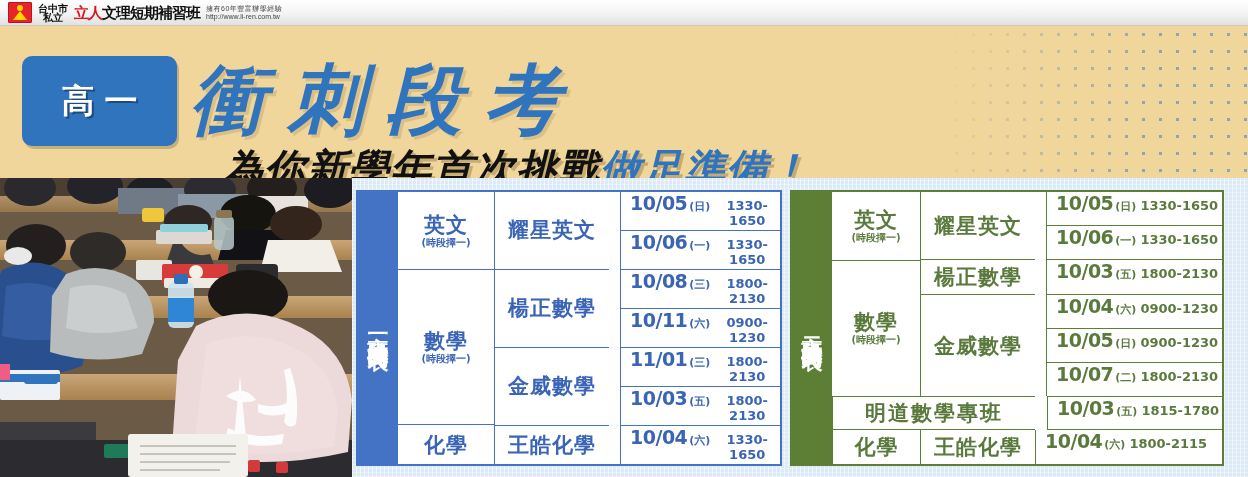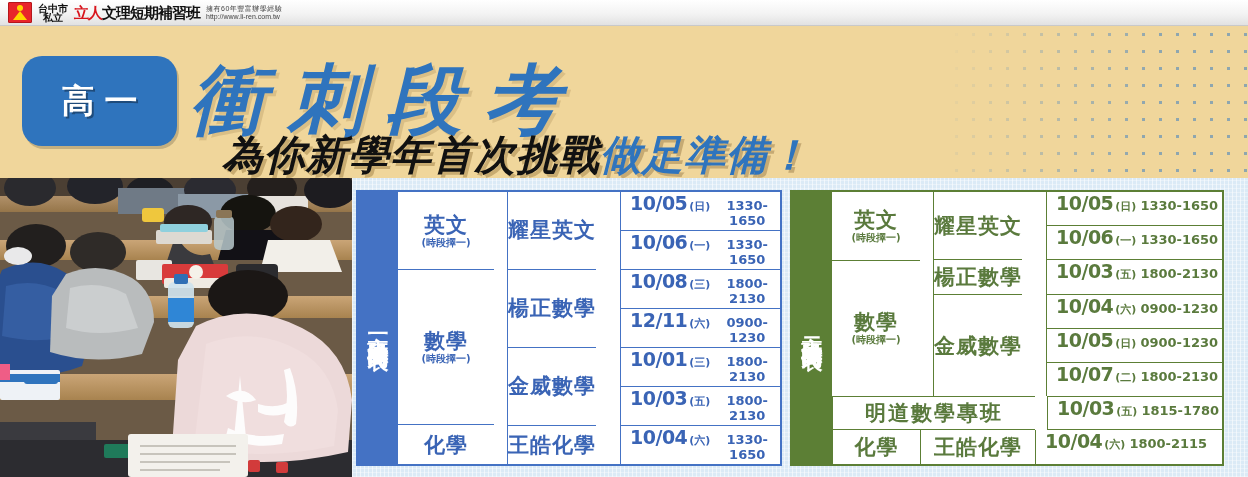--- a/index.html
+++ b/index.html
@@ -52,40 +52,40 @@
   }
   .banner-dots{
     position:absolute;right:0;top:0;width:300px;height:152px;
     background-image:radial-gradient(#3f7fc1 1.6px, transparent 1.7px);
     background-size:17px 17px;opacity:.55;
     -webkit-mask-image:linear-gradient(100deg,transparent 0%,#000 65%);
             mask-image:linear-gradient(100deg,transparent 0%,#000 65%);
   }
   .grade-badge{
     position:absolute;left:22px;top:30px;width:155px;height:90px;
-    background:#2f74bd;border-radius:20px;
+    background:#2f74bd;border-radius:10px;
     display:flex;flex-direction:column;justify-content:center;align-items:center;
     box-shadow:2px 3px 0 rgba(0,0,0,.18);
   }
   .grade-badge span{
     font-family:"DejaVu Sans","Liberation Sans",sans-serif;
     font-size:33px;font-weight:bold;color:#ffffff;line-height:40px;
     letter-spacing:10px;text-indent:10px;
     text-shadow:2px 2px 0 rgba(0,0,0,.35);
   }
   .headline{
     position:absolute;left:190px;top:28px;
     font-family:"DejaVu Serif","Liberation Serif",serif;
     font-size:76px;font-weight:bold;color:#2f74bd;
     letter-spacing:22px;line-height:92px;white-space:nowrap;
     font-style:italic;
     text-shadow:3px 3px 0 rgba(120,90,40,.18);
   }
   .subline{
-    position:absolute;left:222px;top:104px;
+    position:absolute;left:222px;top:118px;
     font-size:41px;font-weight:bold;line-height:50px;white-space:nowrap;
     font-style:italic;letter-spacing:1px;
   }
   .subline .blk{color:#111;text-shadow:3px 3px 0 rgba(150,120,60,.45);}
   .subline .blu{color:#2f74bd;text-shadow:3px 3px 0 rgba(120,90,40,.35);}
 
   
   .lower{
     position:absolute;left:0;top:178px;width:1248px;height:299px;
     background:#dbeaf6;
@@ -116,21 +116,21 @@
     font-family:"DejaVu Sans","Liberation Sans",sans-serif;
   }
   .sched.blue .vhead{background:#4472c4;}
   .sched.green .vhead{background:#5c7f35;}
 
   .grid{flex:1;display:flex;}
   .col{display:flex;flex-direction:column;}
   .col.subject{flex:none;}
   .sched.blue .col.subject{width:96px;}
   .sched.green .col.subject{width:88px;}
-  .col.teacher{flex:none;align-items:center;}
+  .col.teacher{flex:none;}
   .sched.blue .col.teacher{width:115px;}
   .sched.green .col.teacher{width:115px;}
   .col.date{flex:1;padding-left:11px;}
 
   .cell{
     box-sizing:border-box;display:flex;flex-direction:column;
     align-items:center;justify-content:center;text-align:center;
     border-left:1px solid transparent;border-bottom:1px solid transparent;
     font-family:"DejaVu Sans","Liberation Sans",sans-serif;
   }
@@ -316,26 +316,26 @@
           <span class="d">10/06</span>
           <span class="w">(一)</span>
           <span class="t">1330-1650</span>
         </div>
         <div class="cell date" style="flex:1">
           <span class="d">10/08</span>
           <span class="w">(三)</span>
           <span class="t">1800-2130</span>
         </div>
         <div class="cell date" style="flex:1">
-          <span class="d">12/11</span>
+          <span class="d">10/11</span>
           <span class="w">(六)</span>
           <span class="t">0900-1230</span>
         </div>
         <div class="cell date" style="flex:1">
-          <span class="d">10/01</span>
+          <span class="d">11/01</span>
           <span class="w">(三)</span>
           <span class="t">1800-2130</span>
         </div>
         <div class="cell date" style="flex:1">
           <span class="d">10/03</span>
           <span class="w">(五)</span>
           <span class="t">1800-2130</span>
         </div>
         <div class="cell date" style="flex:1">
           <span class="d">10/04</span>

